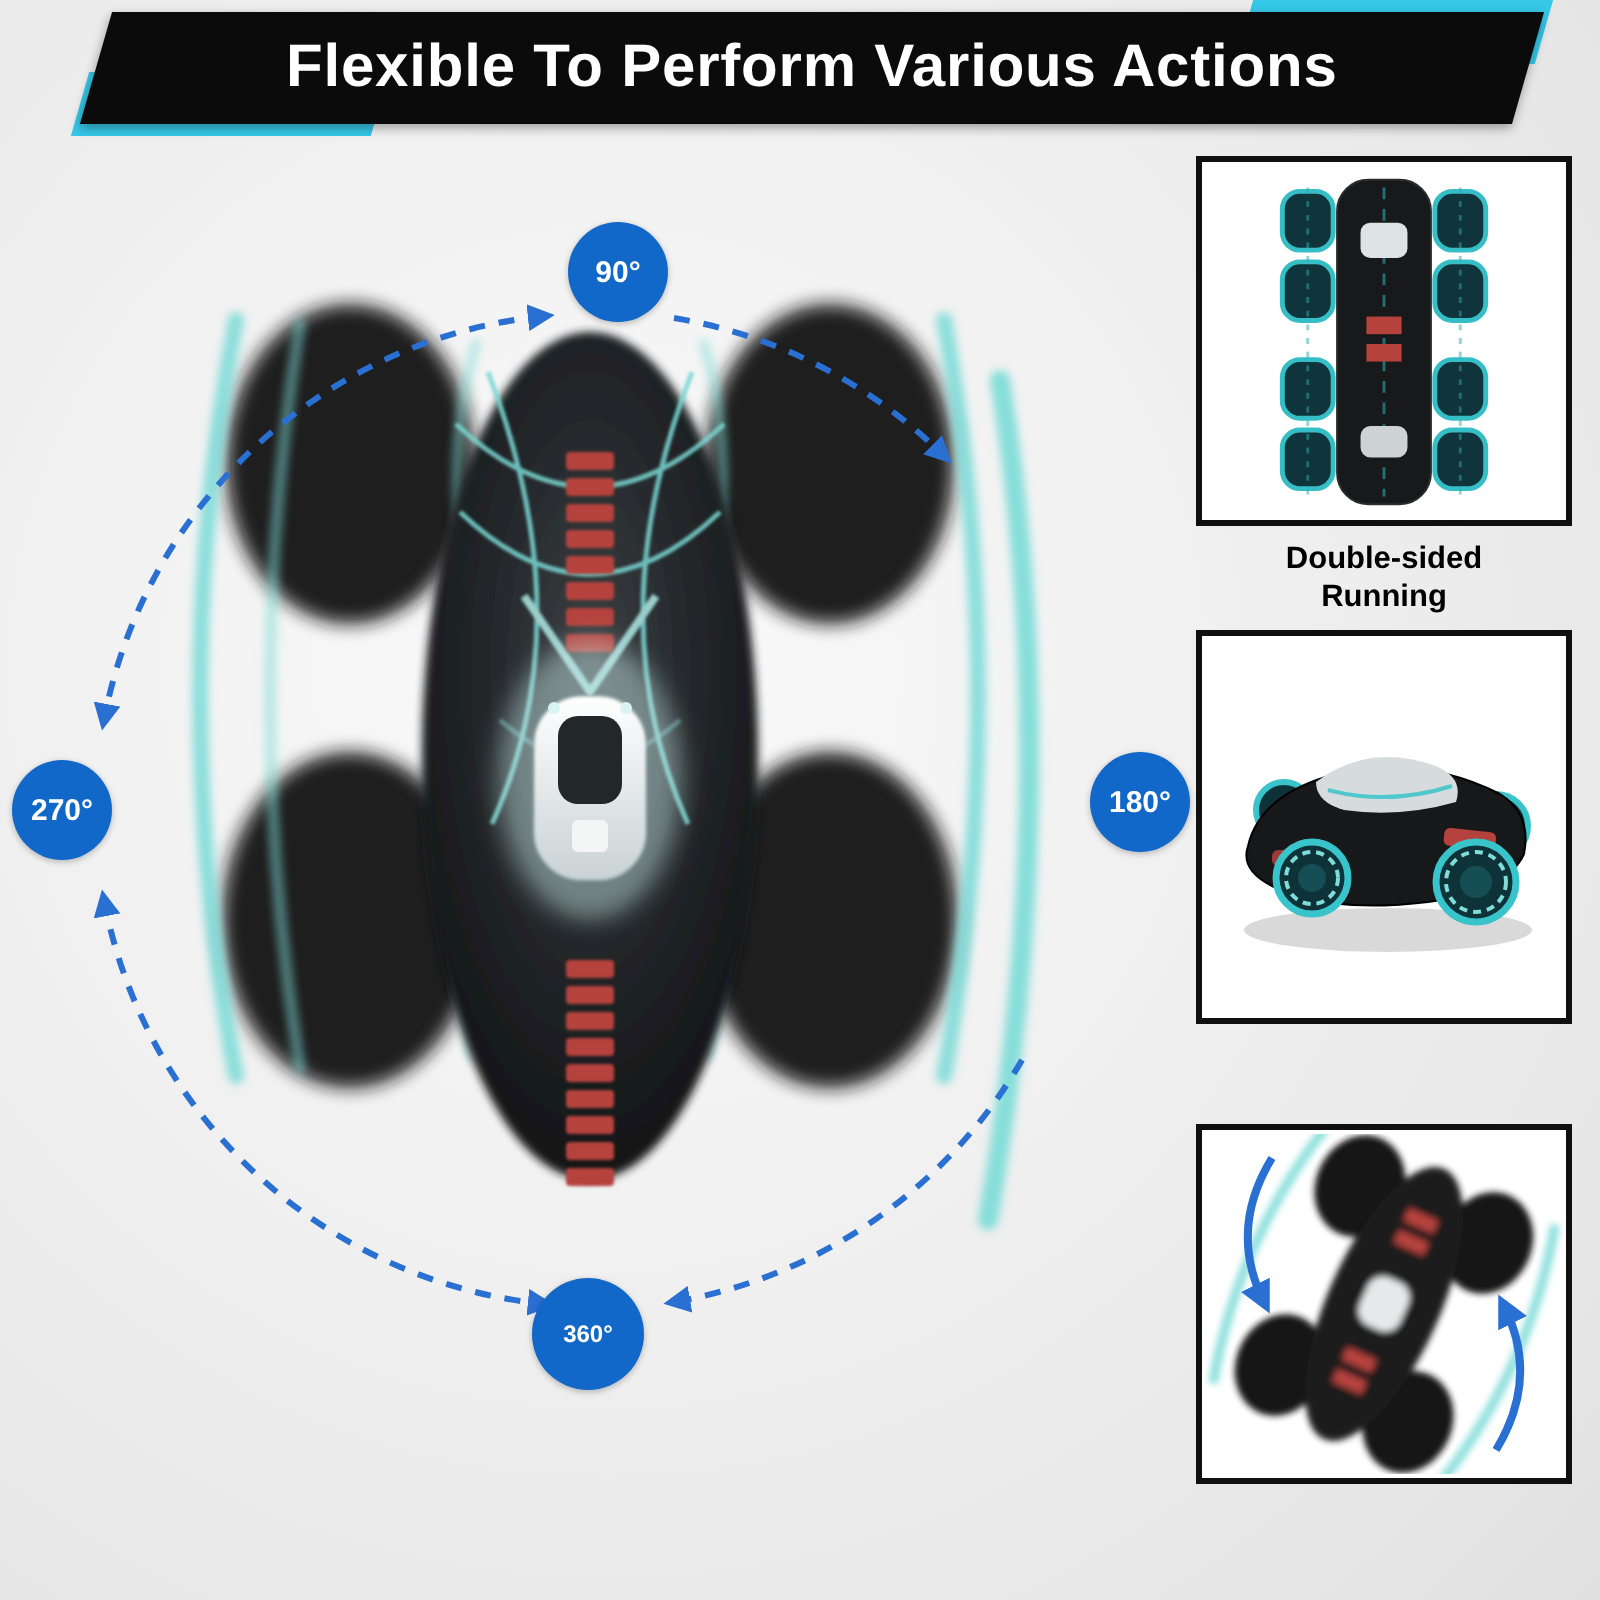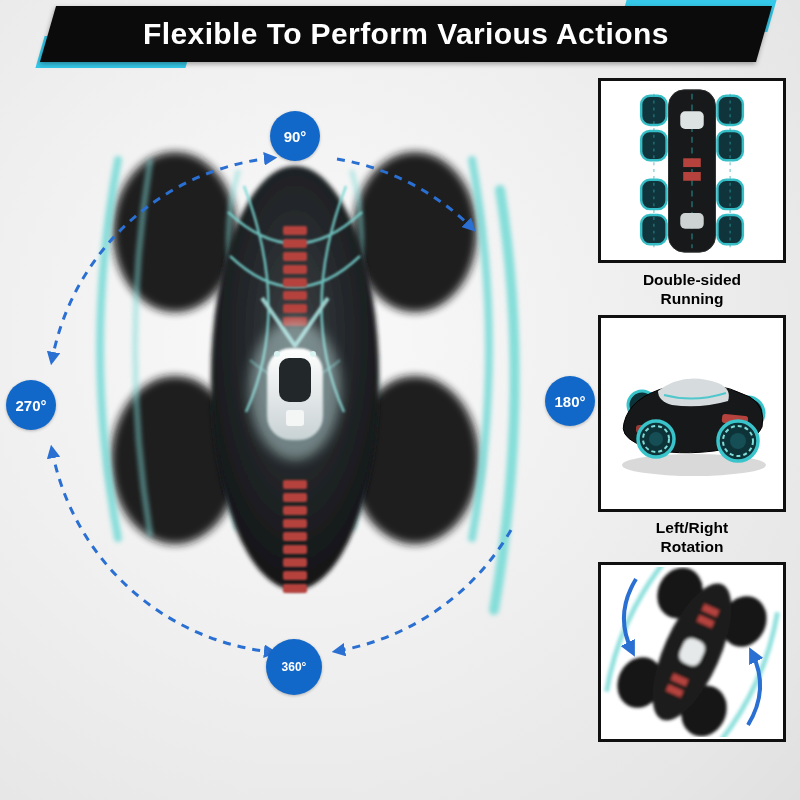--- a/index.html
+++ b/index.html
@@ -25,21 +25,21 @@
   }
 
   
   .main-illustration { position:absolute; left:0; top:60px; width:600px; height:620px; }
   .badge {
     position:absolute; width:50px; height:50px; border-radius:50%;
     background:#1268c9; color:#fff; font-weight:700; font-size:15px;
     display:flex; align-items:center; justify-content:center;
     box-shadow:0 1px 3px rgba(0,0,0,.25);
   }
-  .badge-top    { left:270px; top:111px; }
+  .badge-top    { left:284px; top:111px; }
   .badge-left   { left:6px;   top:380px; }
   .badge-right  { left:545px; top:376px; }
   .badge-bottom { left:266px; top:639px; width:56px; height:56px; font-size:12px; }
   .main-caption {
     position:absolute; left:60px; top:722px; width:480px; text-align:center;
     font-size:23px; font-weight:800; color:#000; letter-spacing:.3px;
   }
 
   
   .sidebar { position:absolute; left:598px; top:78px; width:194px; height:714px; }
@@ -215,24 +215,20 @@
         <rect x="120" y="76" width="26" height="9" rx="3" fill="#b5423c" transform="rotate(6 133 80)"></rect>
         <rect x="34" y="86" width="18" height="8" rx="3" fill="#9e3a35"></rect>
         <circle cx="54" cy="100" r="18" fill="#0d3339" stroke="#38c4ca" stroke-width="3.5"></circle>
         <circle cx="54" cy="100" r="13" fill="none" stroke="#7fdcd8" stroke-width="2" stroke-dasharray="4 3"></circle>
         <circle cx="54" cy="100" r="7" fill="#164e55"></circle>
         <circle cx="136" cy="102" r="20" fill="#0d3339" stroke="#38c4ca" stroke-width="3.5"></circle>
         <circle cx="136" cy="102" r="15" fill="none" stroke="#7fdcd8" stroke-width="2" stroke-dasharray="4 3"></circle>
         <circle cx="136" cy="102" r="8" fill="#164e55"></circle>
       </svg>
     </div>
-    <figcaption class="feature-caption caption-2">
-      <span>Left/Right</span><br>
-      <span>Rotation</span>
-    </figcaption>
 
     <div class="frame frame-3">
       <svg width="180" height="170" viewBox="0 0 180 170">
         <defs>
           <filter id="cb2" x="-40%" y="-40%" width="180%" height="180%">
               <feGaussianBlur stdDeviation="1.6"></feGaussianBlur>
             </filter>
           <marker id="arrowS" viewBox="0 0 10 10" refX="6" refY="5" markerWidth="4" markerHeight="4" orient="auto-start-reverse">
             <path d="M0,0 L10,5 L0,10 z" fill="#2a6fd2"></path>
           </marker>

